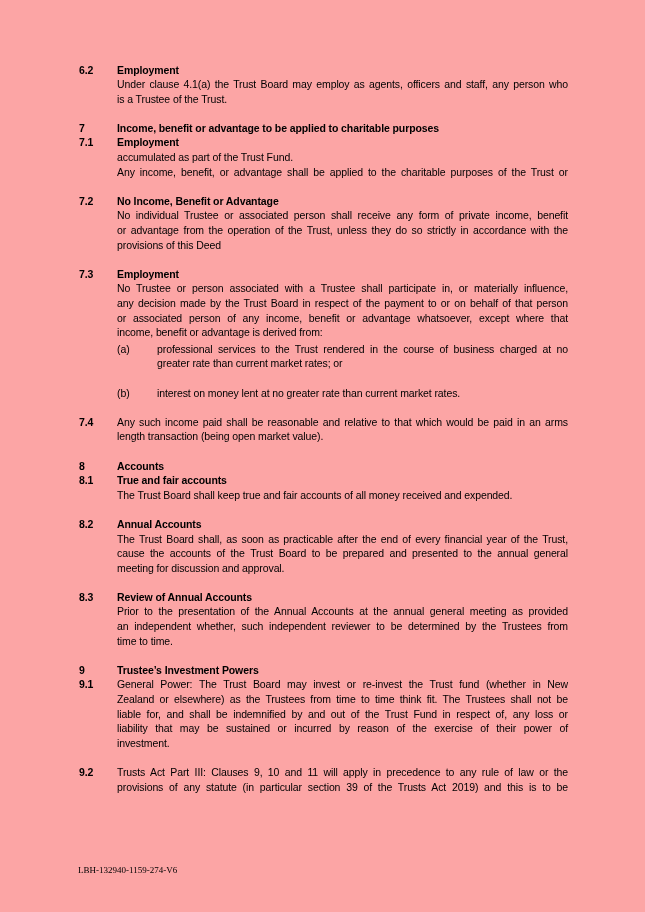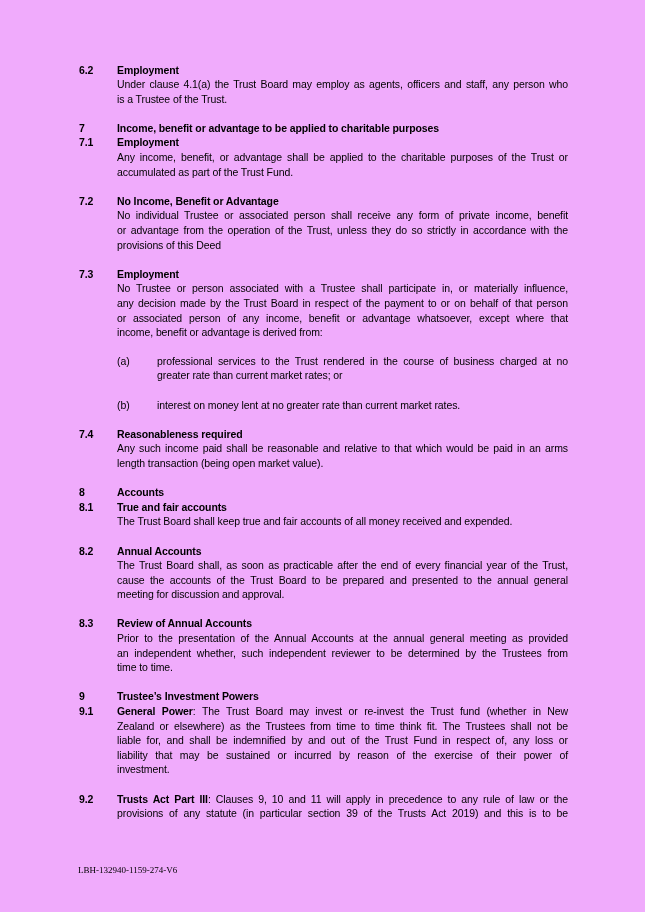--- a/index.html
+++ b/index.html
@@ -1,20 +1,20 @@
 <!DOCTYPE html>
 <html><head>
 <meta charset="utf-8">
 <style>
   html, body { margin: 0; padding: 0; background: #ffffff; }
   .page {
     position: relative;
     width: 645px;
     height: 912px;
-    background: #f0abfc;
+    background: #fca5a5;
     overflow: hidden;
     color: #000000;
     font-family: "Liberation Sans", sans-serif;
     font-size: 10.5px;
     line-height: 14.6px;
     letter-spacing: -0.1px;
   }
   .content {
     position: absolute;
     left: 79px;
@@ -29,23 +29,23 @@
   .blk.tight { margin-bottom: 0; }
   .num {
     position: absolute;
     left: 0;
     top: 0;
     font-weight: bold;
   }
   .hd { font-weight: bold; }
   .ln { text-align: left; white-space: normal; }
   .ln.j { text-align: justify; text-align-last: justify; }
-  .ln b { font-weight: bold; }
+  .ln b { font-weight: normal; }
   .body { margin-bottom: 0; }
-  .body.gap { margin-bottom: 14px; }
+  .body.gap { margin-bottom: 2px; }
   .sub {
     position: relative;
     padding-left: 40px;
     margin-bottom: 14.6px;
   }
   .sub .lbl {
     position: absolute;
     left: 0;
     top: 0;
   }
@@ -74,22 +74,22 @@
     </div>
 
     <div class="blk tight">
       <span class="num">7</span>
       <div class="hd">Income, benefit or advantage to be applied to charitable purposes</div>
     </div>
 
     <div class="blk">
       <span class="num">7.1</span>
       <div class="hd">Employment</div>
+      <div class="ln">accumulated as part of the Trust Fund.</div>
       <div class="ln j">Any income, benefit, or advantage shall be applied to the charitable purposes of the Trust or</div>
-      <div class="ln">accumulated as part of the Trust Fund.</div>
     </div>
 
     <div class="blk">
       <span class="num">7.2</span>
       <div class="hd">No Income, Benefit or Advantage</div>
       <div class="ln j">No individual Trustee or associated person shall receive any form of private income, benefit</div>
       <div class="ln j">or advantage from the operation of the Trust, unless they do so strictly in accordance with the</div>
       <div class="ln">provisions of this Deed</div>
     </div>
 
@@ -108,21 +108,20 @@
         <div class="ln">greater rate than current market rates; or</div>
       </div>
       <div class="sub">
         <span class="lbl">(b)</span>
         <div class="ln">interest on money lent at no greater rate than current market rates.</div>
       </div>
     </div>
 
     <div class="blk">
       <span class="num">7.4</span>
-      <div class="hd">Reasonableness required</div>
       <div class="ln j">Any such income paid shall be reasonable and relative to that which would be paid in an arms</div>
       <div class="ln">length transaction (being open market value).</div>
     </div>
 
     <div class="blk tight">
       <span class="num">8</span>
       <div class="hd">Accounts</div>
     </div>
 
     <div class="blk">

